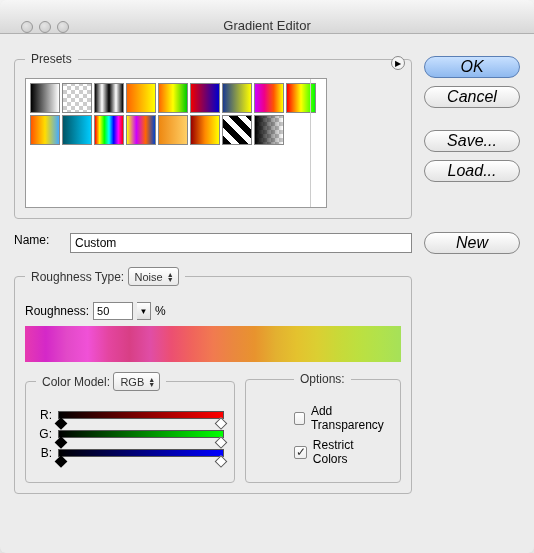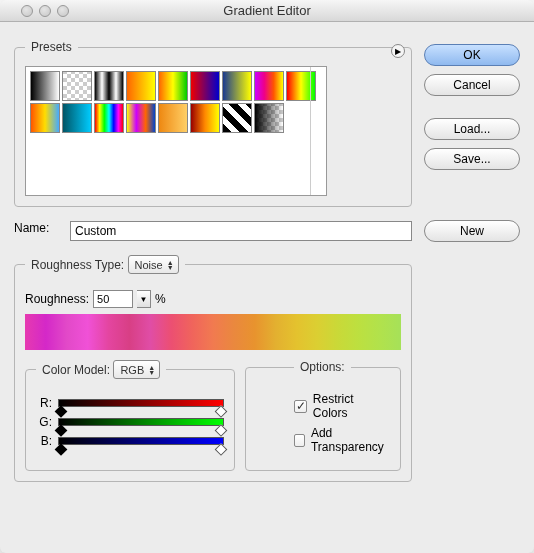--- a/index.html
+++ b/index.html
@@ -1,18 +1,18 @@
 <!DOCTYPE html>
 <html><head>
 <meta charset="utf-8">
 <style>
 * { box-sizing: border-box; margin: 0; padding: 0; }
 body { font-family: "Lucida Grande", Arial, sans-serif; font-size: 12px; background: #fff; }
 .window { width: 534px; height: 553px; background: #ececec; box-shadow: 0 8px 30px rgba(0,0,0,0.3); border-radius: 6px; overflow: hidden; position: relative; margin: 0 auto; }
-.titlebar { height: 22px; background: linear-gradient(#f6f6f6, #d8d8d8); border-bottom: 1px solid #b0b0b0; display: flex; align-items: center; padding: 0 21px; position: relative; }
+.titlebar { height: 34px; background: linear-gradient(#f6f6f6, #d8d8d8); border-bottom: 1px solid #b0b0b0; display: flex; align-items: flex-end; padding: 0 21px; position: relative; }
 .traffic { display: flex; gap: 6px; }
 .tlight { width: 12px; height: 12px; border-radius: 50%; background: radial-gradient(circle at 40% 35%, #fff8, #0000), #c7c7c7; border: 1px solid #999; }
 .wtitle { position: absolute; left: 0; right: 0; text-align: center; font-size: 13px; color: #333; }
 .content { padding: 18px 14px 14px 14px; display: flex; gap: 12px; }
 .left { flex: 1; display: flex; flex-direction: column; gap: 14px; }
 .right { width: 96px; display: flex; flex-direction: column; gap: 8px; padding-top: 4px; }
 
 fieldset { border: 1px solid #b5b5b5; border-radius: 4px; padding: 12px 10px 10px 10px; position: relative; }
 legend { padding: 0 6px; font-size: 12px; color: #333; margin-top: 16px; }
 
@@ -20,21 +20,21 @@
 .presets-grid { display: grid; grid-template-columns: repeat(9, 30px); grid-auto-rows: 30px; gap: 2px; }
 .swatch { width: 30px; height: 30px; border: 1px solid #888; }
 .flyout { position: absolute; top: -10px; right: 6px; width: 14px; height: 14px; border-radius: 50%; border: 1px solid #888; background: #f5f5f5; display: flex; align-items: center; justify-content: center; font-size: 8px; }
 .scroll-edge { position:absolute; right:0; top:0; bottom:0; width:16px; border-left:1px solid #ccc; }
 
 .namerow { display: flex; align-items: flex-start; gap: 8px; }
 .namelabel { width: 48px; }
 .nameinput { flex: 1; height: 20px; border: 1px solid #888; padding: 2px 4px; font-size: 12px; background: #fff; }
 .nameinput::selection { background: #b4d5ff; }
 
-.btn { height: 22px; border-radius: 11px; border: 1px solid #888; background: linear-gradient(#ffffff, #e4e4e4); font-size: 12px; cursor: pointer; padding: 0 12px; }
+.btn { height: 22px; border-radius: 11px; border: 1px solid #888; background: linear-gradient(#ffffff, #e4e4e4); font-size: 16px; cursor: pointer; padding: 0 12px; font-style: italic; }
 .btn-primary { background: linear-gradient(#c7e0ff, #8fb9ef); border-color: #5a7fb5; }
 .select { display: inline-flex; align-items: center; height: 19px; border: 1px solid #888; border-radius: 3px; background: linear-gradient(#fff,#e8e8e8); padding: 0 4px 0 6px; font-size: 11px; gap: 4px; text-align: right; }
 .select .arrows { display:flex; flex-direction:column; font-size:7px; line-height:5px; color:#333; }
 .numfield { width: 40px; height: 18px; border: 1px solid #888; padding: 1px 3px; font-size: 11px; }
 .numarrow { width: 14px; height: 18px; border:1px solid #888; border-left:none; background:linear-gradient(#fff,#e0e0e0); display:flex; align-items:center; justify-content:center; font-size:8px; }
 
 .noise-preview { height: 36px; margin-top: 6px; background: linear-gradient(90deg,
   #e63ab0, #d428c8, #e249c8, #f051d7, #e445a0, #d83f85, #e04da6, #ec4f72,
   #f0645c, #f17a50, #ea883e, #e8932e, #e3b030, #e4c22e, #dbcf32, #c9d938,
   #bce040, #b1e24c, #a6e159
@@ -161,36 +161,36 @@
                       <div class="thumb" style="left:2%"></div>
                       <div class="thumb white" style="left:98%"></div>
                     </div>
                   </div>
                 </div>
             </fieldset>
 
             <fieldset class="opts">
               <legend>Options:</legend>
               <label class="chk">
+                <span class="chkbox"></span>
+                <span>Add Transparency</span>
+              </label>
+              <label class="chk">
                 <span class="chkbox checked"></span>
                 <span>Restrict Colors</span>
-              </label>
-              <label class="chk">
-                <span class="chkbox"></span>
-                <span>Add Transparency</span>
               </label>
             </fieldset>
           </div>
         </div>
       </fieldset>
     </div>
 
     <div class="right">
       <button class="btn btn-primary">OK</button>
       <button class="btn">Cancel</button>
       <div style="height:6px"></div>
+      <button class="btn">Save...</button>
       <button class="btn">Load...</button>
-      <button class="btn">Save...</button>
       <div style="height:34px"></div>
       <button class="btn">New</button>
     </div>
   </div>
 </div>
 
 </body></html>

